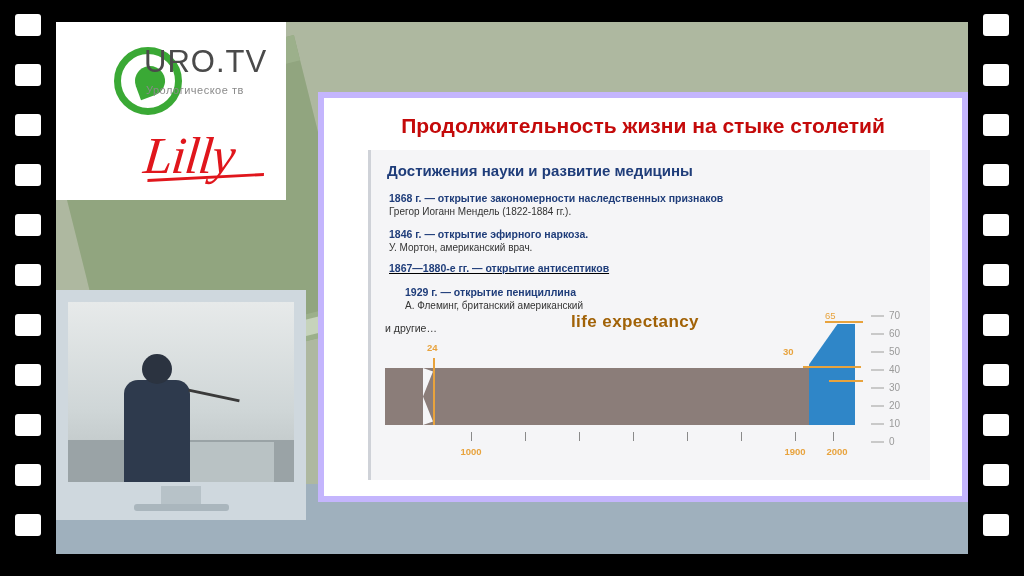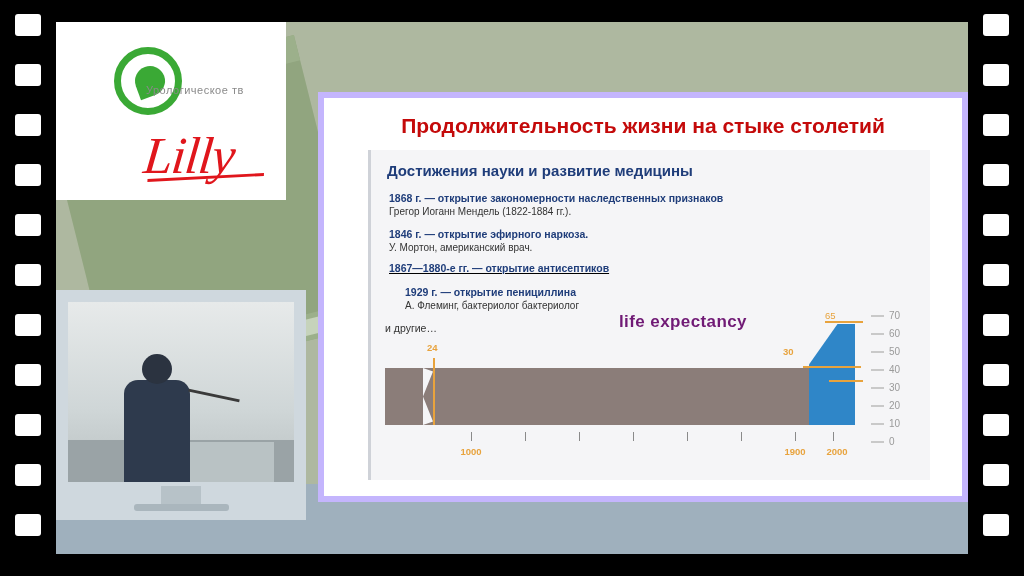--- a/index.html
+++ b/index.html
@@ -117,21 +117,21 @@
     font-size:15px; font-weight:bold; color:#1f3d7a;
   }
   .achv { position:absolute; left:18px; width:430px; }
   .achv .h { font-size:10.5px; font-weight:bold; color:#1f3d7a; }
   .achv .s { font-size:10px; color:#333; margin-top:2px; }
   .a1 { top:42px; } .a2 { top:78px; } .a3 { top:112px;text-decoration:underline; } .a4 { top:136px;margin-left:16px; }
   .others { position:absolute; left:14px; top:172px; font-size:10.5px; color:#333; }
 
   .life-exp {
     position:absolute; left:200px; top:162px;
-    font-size:17px; font-weight:bold; color:#701a75; letter-spacing:0.4px;margin-left:48px;
+    font-size:17px; font-weight:bold; color:#a16207; letter-spacing:0.4px;
   }
 
   
   .plot { position:absolute; left:14px; top:190px; width:480px; height:85px; }
   .plateau { position:absolute; left:0; top:28px; width:432px; height:57px; background:#8b7d79; }
   .gap { position:absolute; left:38px; top:28px; width:10px; height:57px; background:#f5f5f7;
          clip-path:polygon(0 0,100% 6%,0 50%,100% 94%,0 100%,0 0); }
   .spike { position:absolute; left:424px; top:-16px; width:46px; height:101px;
            background:#2f86c8; clip-path:polygon(0 100%, 0 40%, 62% 0, 100% 0, 100% 100%); }
   .v24 { position:absolute; left:48px; top:18px; width:2px; height:67px; background:#e8a33d; }
@@ -166,20 +166,21 @@
       <div class="bp" style="left:14px;  bottom:-21px;"></div>
       <div class="bp" style="left:74px;  bottom:-21px;"></div>
       <div class="bp" style="left:134px; bottom:-21px;"></div>
       <div class="bp" style="left:194px; bottom:-21px;"></div>
     </div>
     <div class="bd-bottom"></div>
   </div>
 
   <div class="logo-card">
     <div class="logo-mark"></div>
+    <div class="logo-text">URO.TV</div>
     <div class="logo-sub">Урологическое тв</div>
     <div class="lilly">Lilly</div>
   </div>
 
   <div class="monitor">
     <div class="mon-screen">
       <div class="mon-wall"></div>
       <div class="flag" style="left:14px;">
         <div class="pole"></div>
           <div class="cloth" style="background:linear-gradient(#cf2a2a,#1f7a3a);"></div>
@@ -222,21 +223,21 @@
       </div>
       <div class="achv a2">
         <div class="h">1846 г. — открытие эфирного наркоза.</div>
         <div class="s">У. Мортон, американский врач.</div>
       </div>
       <div class="achv a3">
         <div class="h">1867—1880-е гг. — открытие антисептиков</div>
       </div>
       <div class="achv a4">
         <div class="h">1929 г. — открытие пенициллина</div>
-        <div class="s">А. Флеминг,  бактериолог бактериолог</div>
+        <div class="s">А. Флеминг,  британский американский</div>
       </div>
       <div class="others">и другие…</div>
 
       <div class="life-exp">life expectancy</div>
 
       <div class="plot">
         <div class="plateau"></div>
         <div class="gap"></div>
         <div class="spike"></div>
 

